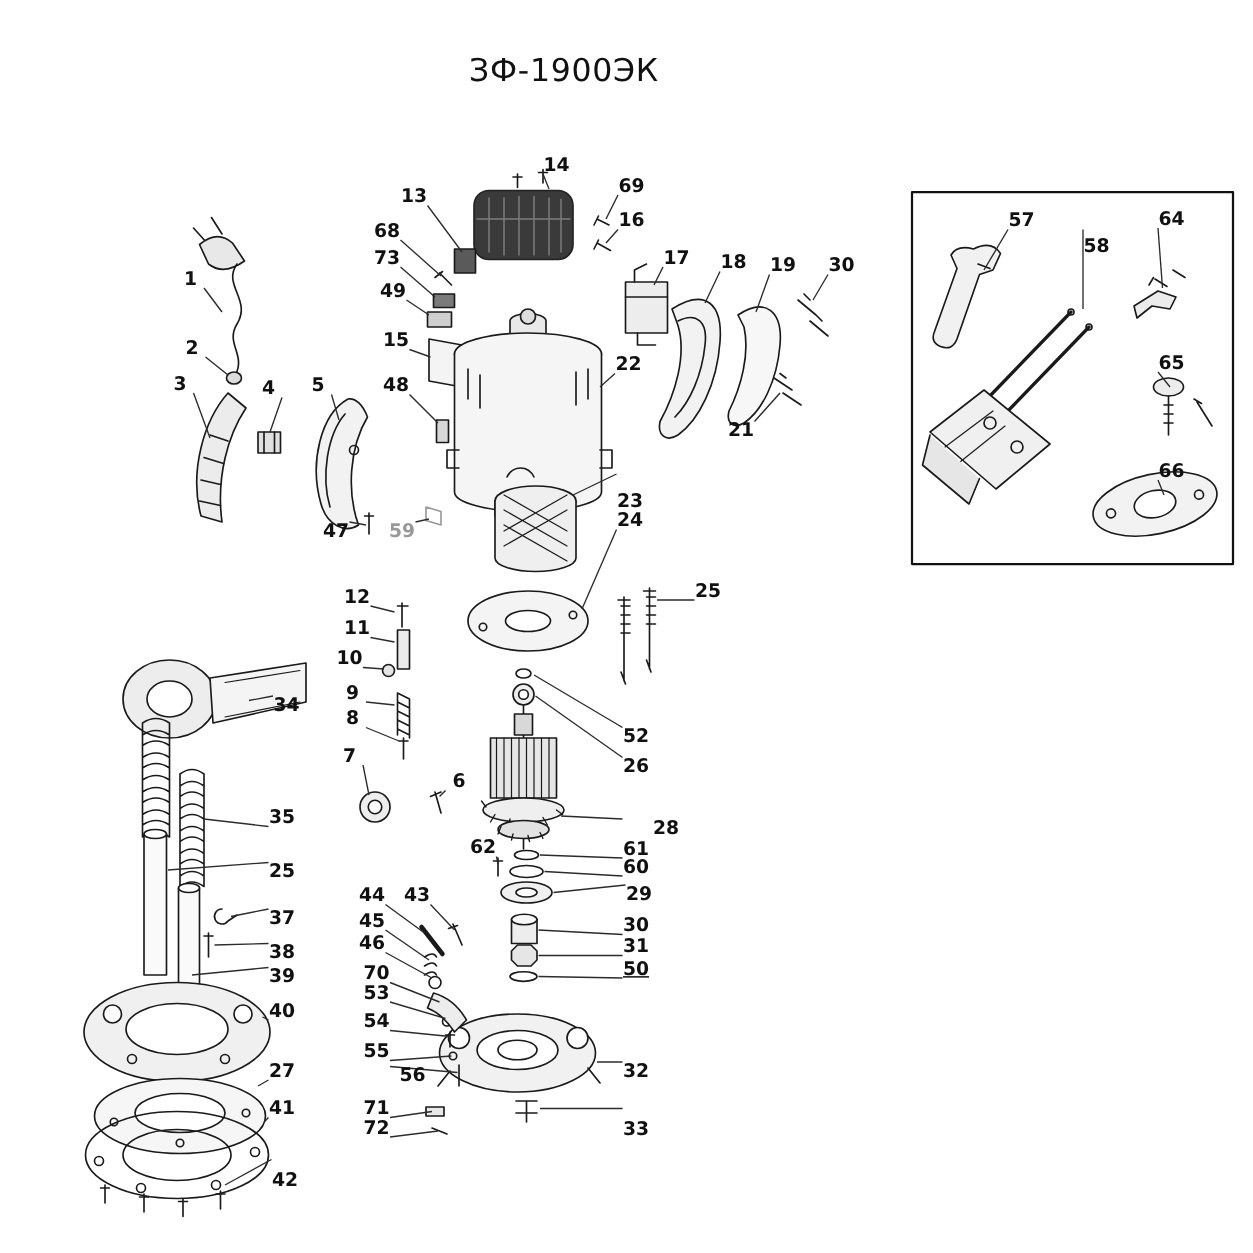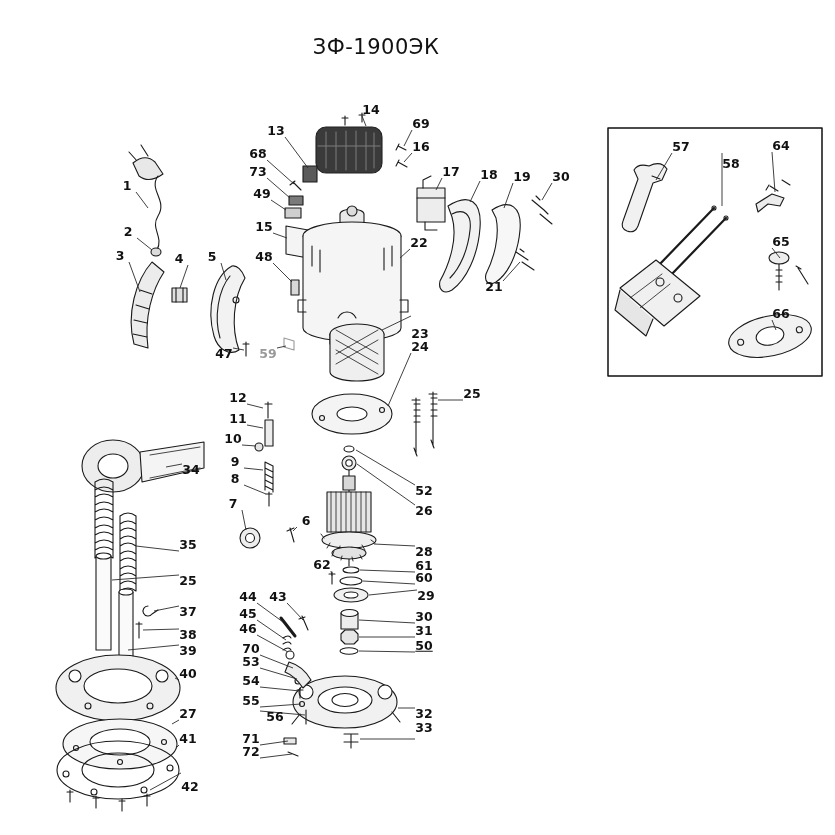--- a/index.html
+++ b/index.html
@@ -366,29 +366,29 @@
     <div class="part-label" style="left: 489px; top: 175px;">18</div>
     <div class="part-label" style="left: 522px; top: 177px;">19</div>
     <div class="part-label" style="left: 561px; top: 177px;">30</div>
     <div class="part-label" style="left: 494px; top: 287px;">21</div>
     <div class="part-label" style="left: 419px; top: 243px;">22</div>
     <div class="part-label" style="left: 420px; top: 310px; margin-top: 24px;">23</div>
     <div class="part-label" style="left: 420px; top: 347px;">24</div>
     <div class="part-label" style="left: 472px; top: 394px;">25</div>
     <div class="part-label" style="left: 424px; top: 491px;">52</div>
     <div class="part-label" style="left: 424px; top: 511px;">26</div>
-    <div class="part-label" style="left: 424px; top: 552px;">28</div>
+    <div class="part-label" style="left: 444px; top: 552px;">28</div>
     <div class="part-label" style="left: 424px; top: 566px;">61</div>
     <div class="part-label" style="left: 424px; top: 578px;">60</div>
     <div class="part-label" style="left: 426px; top: 596px;">29</div>
     <div class="part-label" style="left: 424px; top: 617px;">30</div>
     <div class="part-label" style="left: 424px; top: 631px;">31</div>
     <div class="part-label" style="left: 424px; top: 646px; text-decoration: underline;">50</div>
     <div class="part-label" style="left: 424px; top: 714px;">32</div>
-    <div class="part-label" style="left: 424px; top: 728px;">33</div>
+    <div class="part-label" style="left: 424px; top: 753px;">33</div>
     <div class="part-label" style="left: 322px; top: 565px;">62</div>
     <div class="part-label" style="left: 238px; top: 398px;">12</div>
     <div class="part-label" style="left: 238px; top: 419px;">11</div>
     <div class="part-label" style="left: 233px; top: 439px;">10</div>
     <div class="part-label" style="left: 235px; top: 462px;">9</div>
     <div class="part-label" style="left: 235px; top: 479px;">8</div>
     <div class="part-label" style="left: 233px; top: 504px;">7</div>
     <div class="part-label" style="left: 306px; top: 521px;">6</div>
     <div class="part-label" style="left: 191px; top: 470px;">34</div>
     <div class="part-label" style="left: 188px; top: 545px;">35</div>

